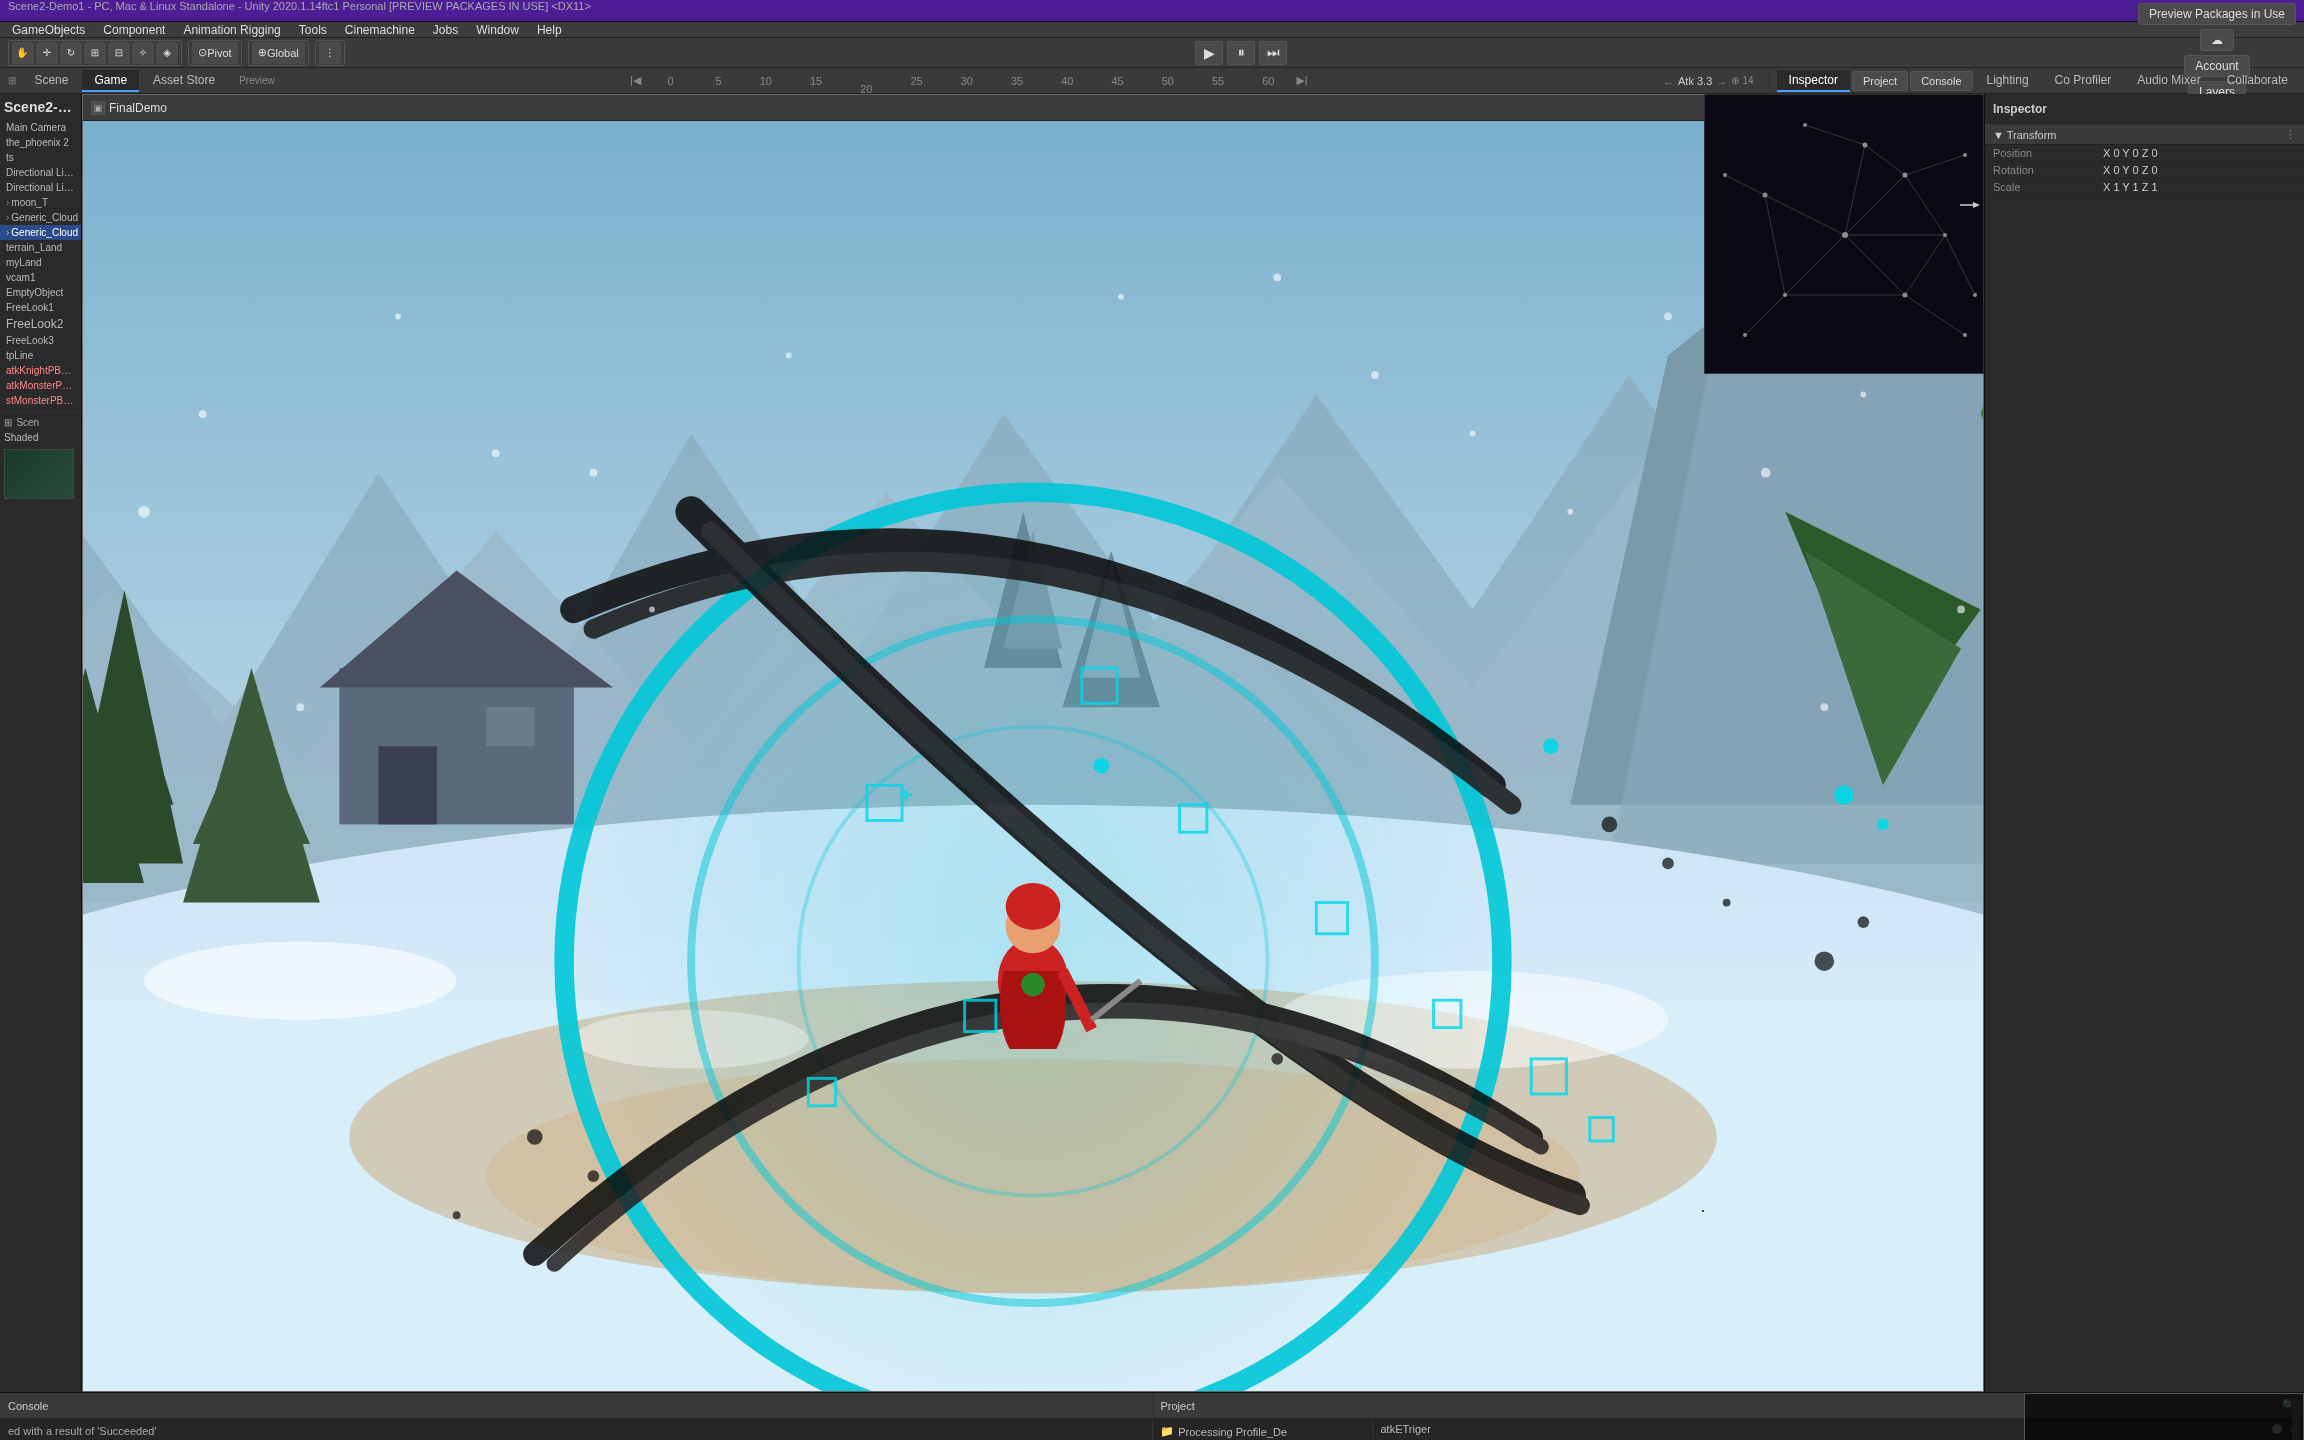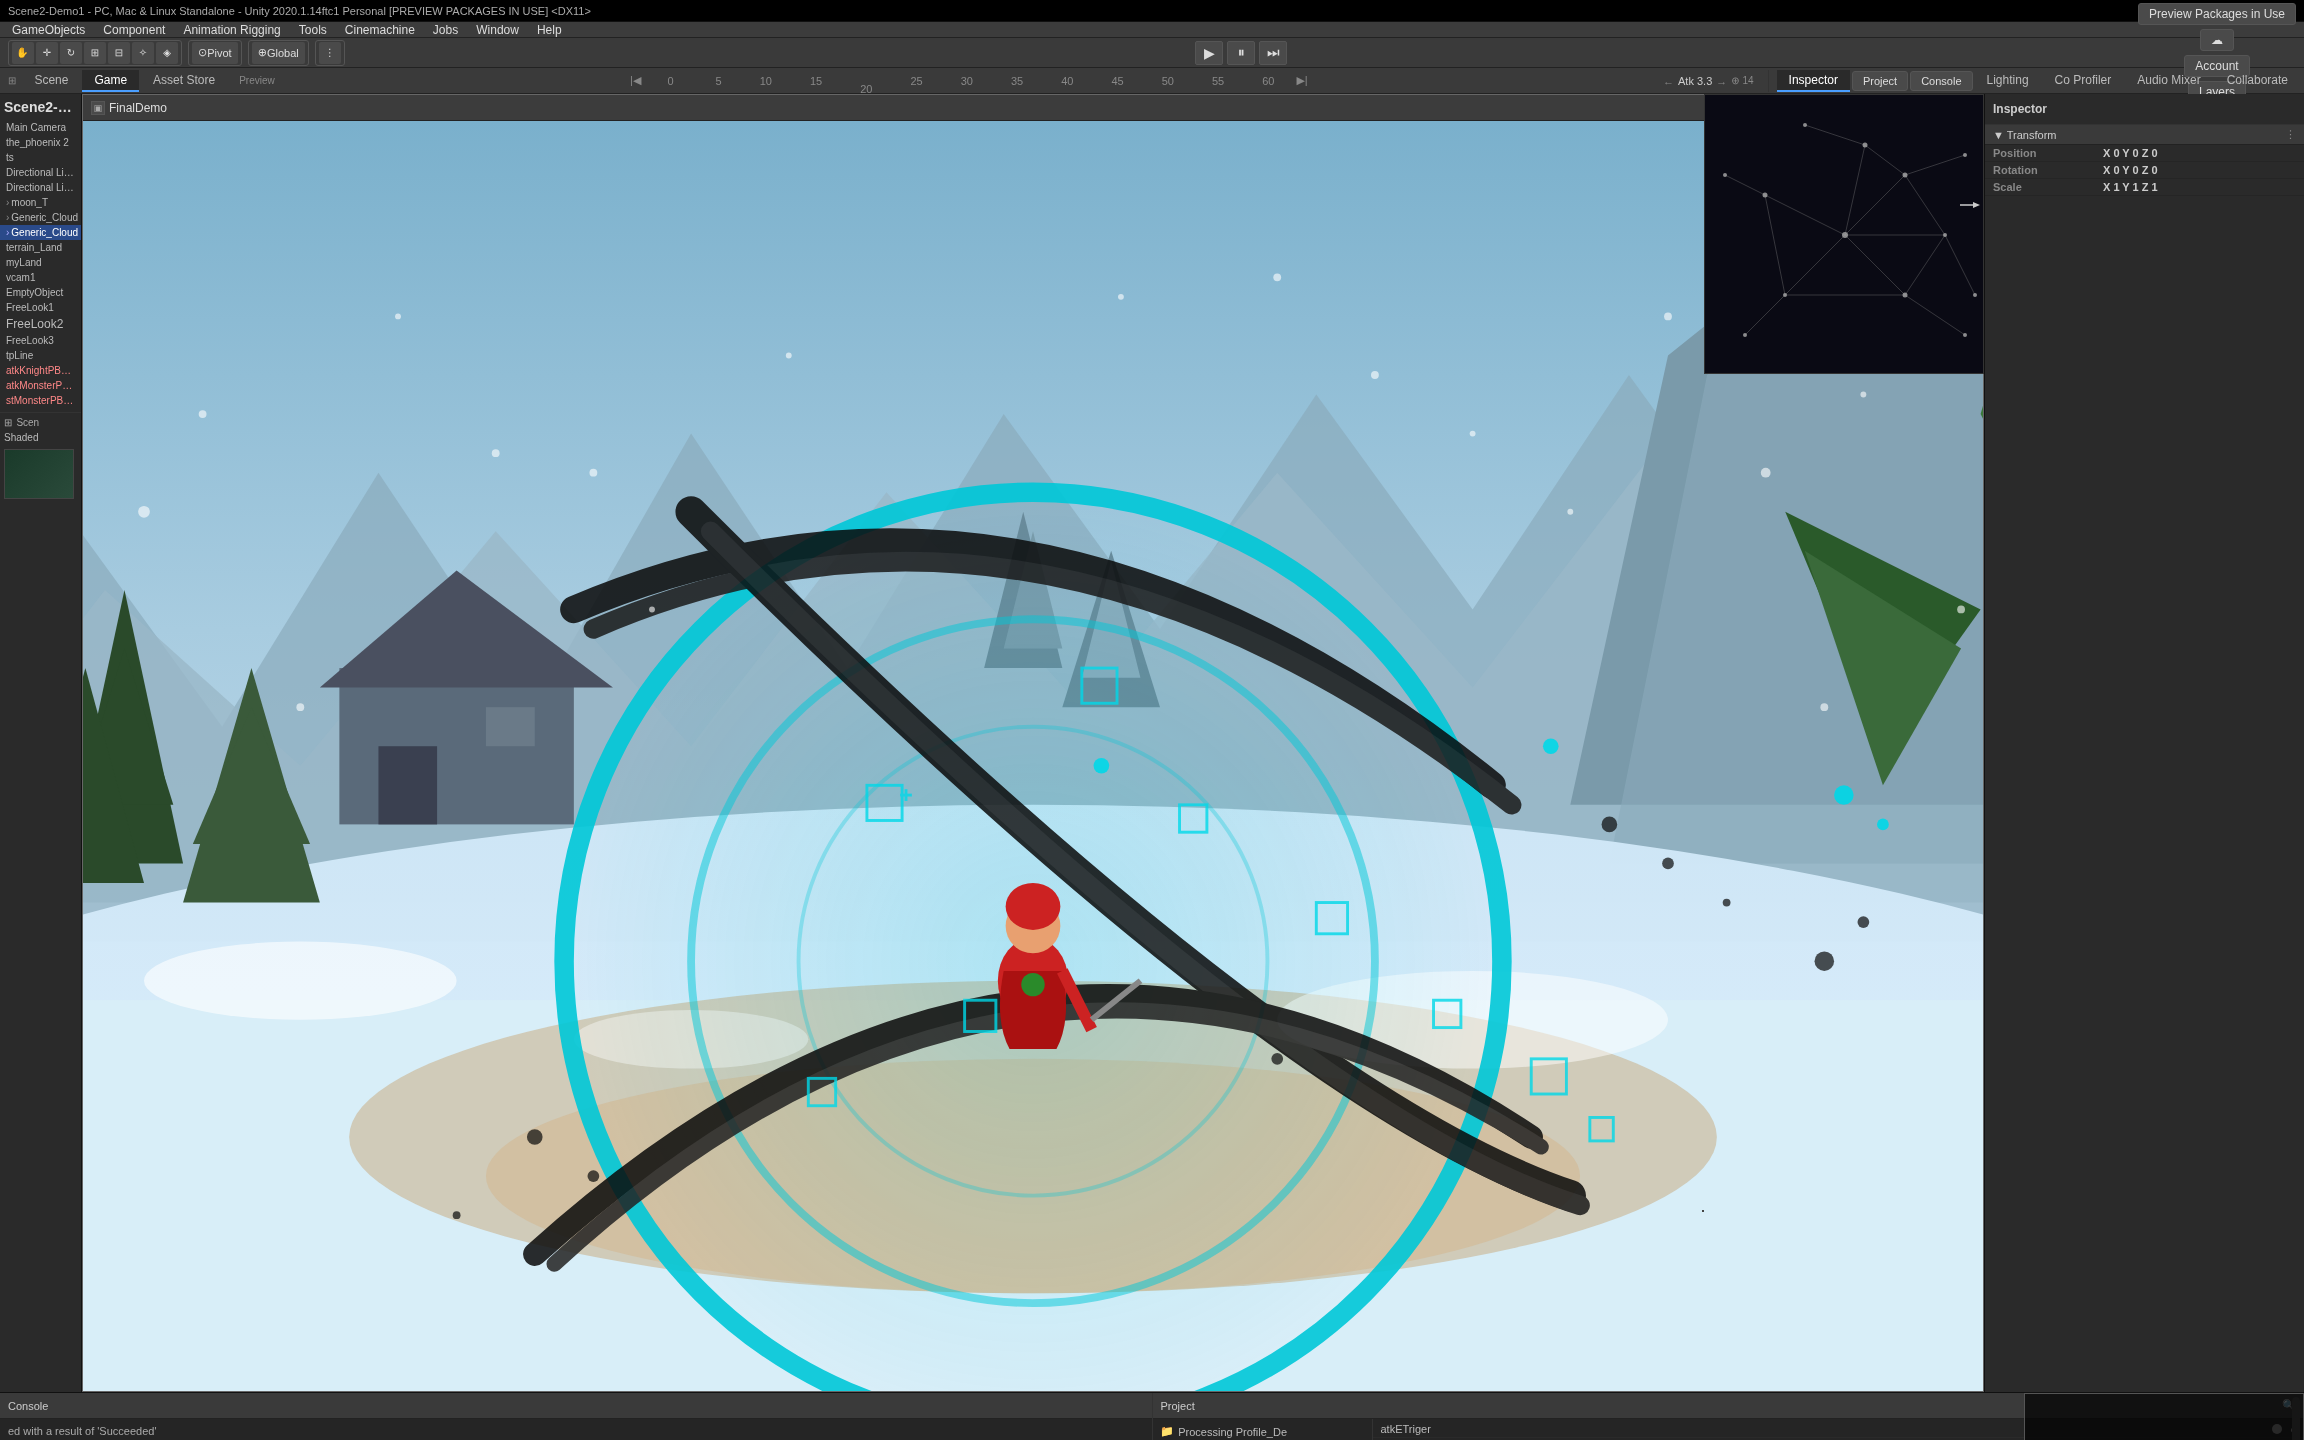--- a/index.html
+++ b/index.html
@@ -10,23 +10,23 @@
       font-family: 'Segoe UI', Arial, sans-serif;
       font-size: 12px;
       color: #ccc;
       overflow: hidden;
       position: relative;
     }
 
     
     #title-bar {
       height: 22px;
-      background: #000000;
-      display: flex;
-      align-items: center;
+      background: #4c1d95;
+      display: flex;
+      align-items: flex-start;
       padding: 0 8px;
       font-size: 11px;
       color: #aaa;
       border-bottom: 1px solid #111;
     }
 
     
     #menu-bar {
       height: 16px;
       background: #3c3c3c;
@@ -301,21 +301,20 @@
       display: flex;
       align-items: center;
       justify-content: space-between;
     }
 
     .prop-row {
       display: flex;
       align-items: center;
       padding: 2px 8px;
       border-bottom: 1px solid #252525;
-      font-weight: bold;
     }
     .prop-label { width: 110px; color: #888; font-size: 11px; }
     .prop-value { flex: 1; color: #ccc; font-size: 11px; }
   </style>
 </head>
 <body>
 
 <div id="title-bar">
   <span>Scene2-Demo1 - PC, Mac &amp; Linux Standalone - Unity 2020.1.14ftc1 Personal [PREVIEW PACKAGES IN USE] &lt;DX11&gt;</span>
   <span style="flex:1"></span>

